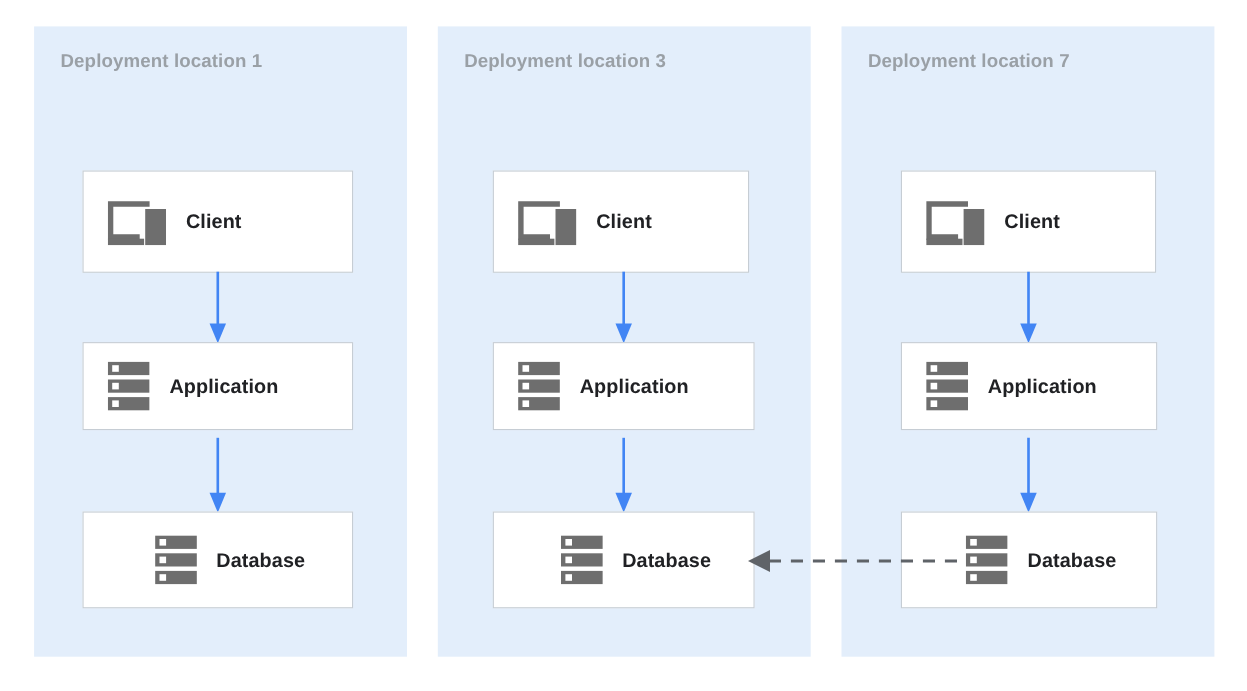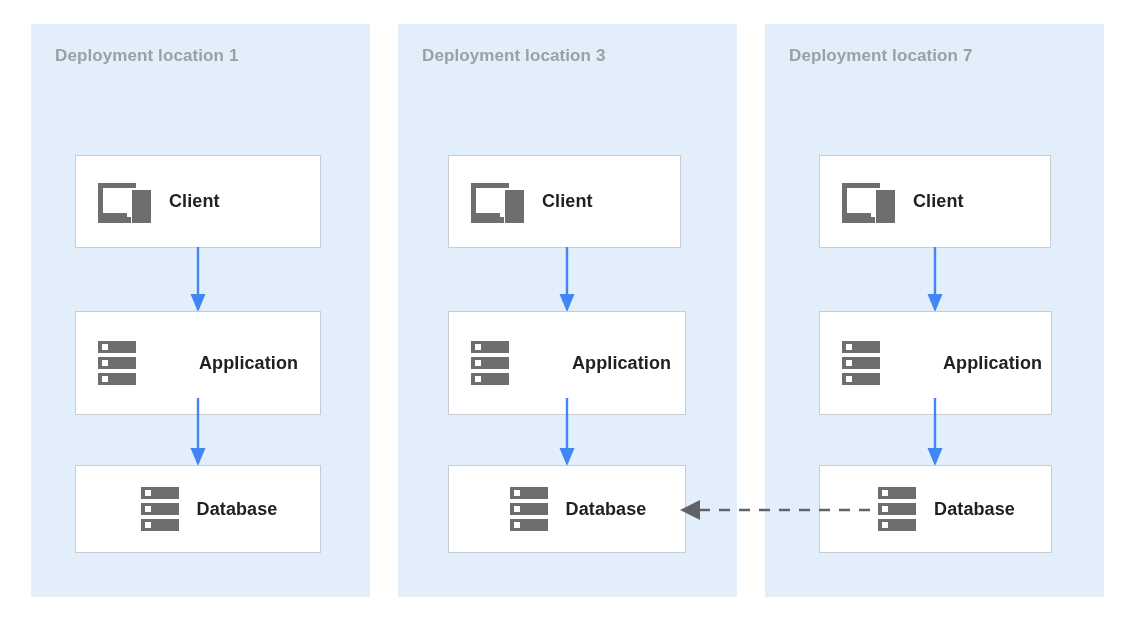--- a/index.html
+++ b/index.html
@@ -47,21 +47,21 @@
   .node {
     position: absolute;
     background: #ffffff;
     border: 1px solid #c6cdd4;
     display: flex;
     align-items: center;
     padding-left: 22px;
   }
 
   .node-client      { top: 131px; height: 93px; }
-  .node-application { top: 287px; height: 104px; gap: 45px; }
+  .node-application { top: 287px; height: 80px; }
   .node-database    { top: 441px; height: 88px; justify-content: center; }
 
   
   #panel-1 .node-client      { left: 44px; width: 246px; }
   #panel-1 .node-application { left: 44px; width: 246px; }
   #panel-1 .node-database    { left: 44px; width: 246px; }
 
   
   #panel-2 .node-client      { left: 50px; width: 233px; }
   #panel-2 .node-application { left: 50px; width: 238px; }

